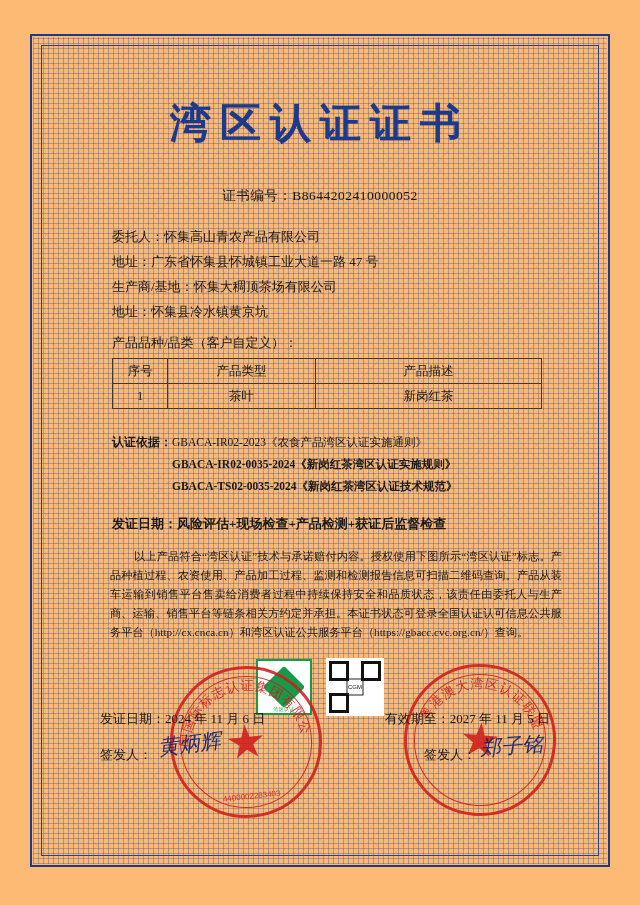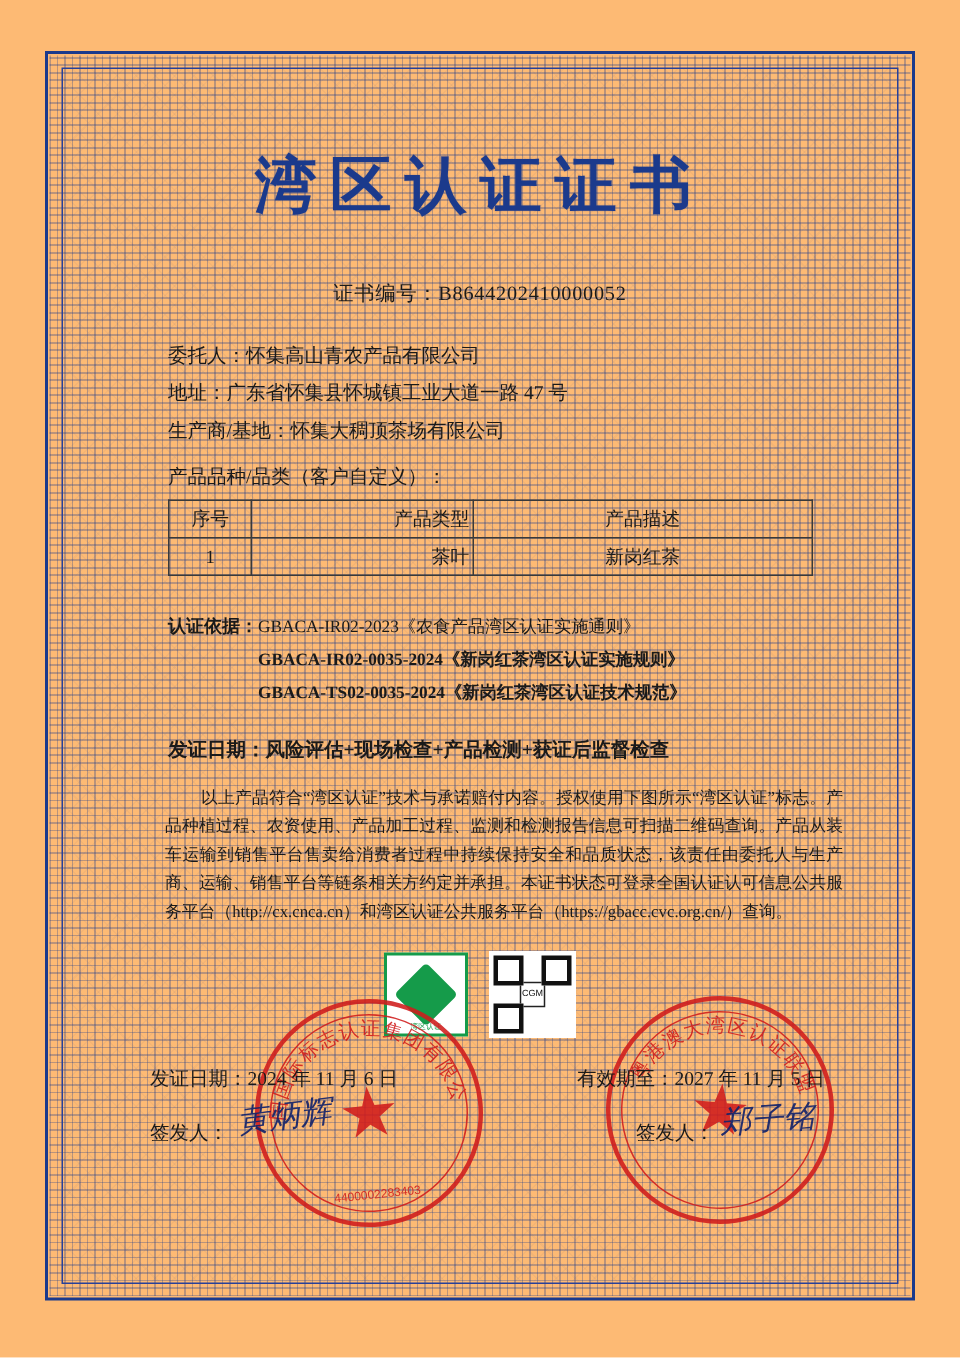--- a/index.html
+++ b/index.html
@@ -124,21 +124,21 @@
   }
   table.product-table th,
   table.product-table td {
     border: 1px solid #3a3a3a;
     text-align: center;
     height: 22px;
     font-weight: normal;
     padding: 1px 2px;
   }
   table.product-table th.c0, table.product-table td.c0 { width: 52px; }
-  table.product-table th.c1, table.product-table td.c1 { width: 148px; text-align: right; }
+  table.product-table th.c1, table.product-table td.c1 { width: 148px; }
   table.product-table th.c2, table.product-table td.c2 { width: 230px; margin-left: 16px; }
 
   
   .basis {
     margin: 22px 0 0 0;
     font-size: 12px;
     line-height: 22px;
   }
   .basis .basis-head {
     padding-left: 60px;
@@ -356,20 +356,23 @@
 
     <div class="fields">
       <div class="field-row">
         <span>委托人：</span><span>怀集高山青农产品有限公司</span>
       </div>
       <div class="field-row">
         <span>地址：</span><span>广东省怀集县怀城镇工业大道一路 47 号</span>
       </div>
       <div class="field-row">
         <span>生产商/基地：</span><span>怀集大稠顶茶场有限公司</span>
+      </div>
+      <div class="field-row">
+        <span>地址：</span><span>怀集县冷水镇黄京坑</span>
       </div>
     </div>
 
     <div class="product-label">产品品种/品类（客户自定义）：</div>
 
     <table class="product-table">
       <thead>
         <tr>
           <th class="c0">序号</th>
           <th class="c1">产品类型</th>

